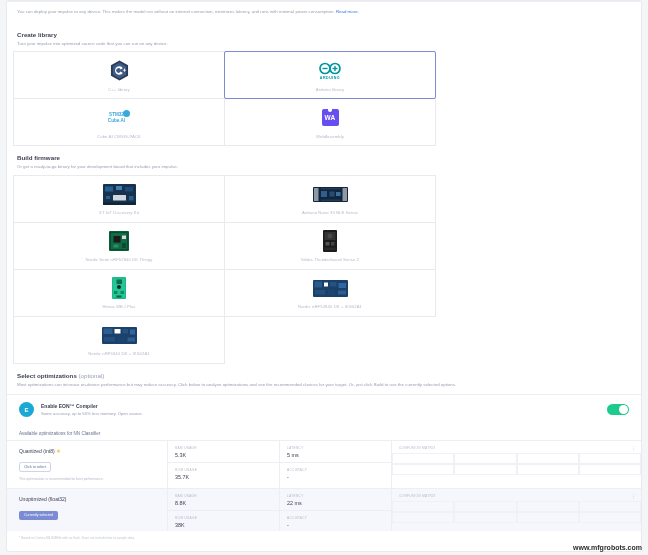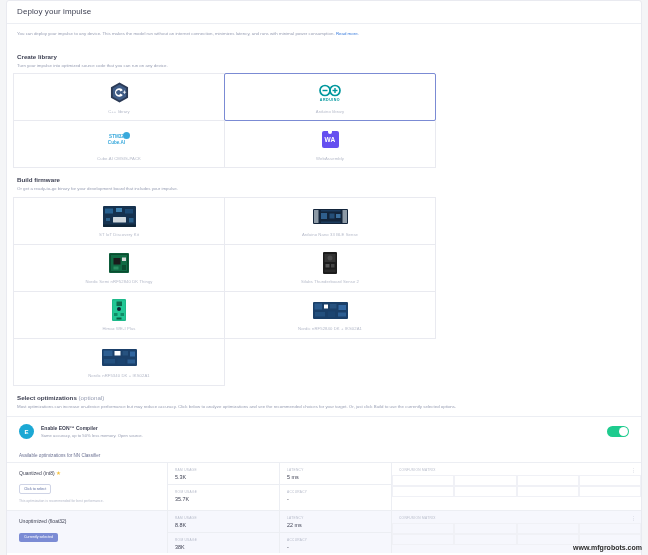--- a/index.html
+++ b/index.html
@@ -136,23 +136,20 @@
   .footnote { padding: 5px 12px 7px 12px; font-size: 3.2px; color: #c3c7d4; }
   .watermark { position:absolute; right: 6px; bottom: 4px; font-size: 7px; color:#2b2b2b; font-weight:700; }
 </style>
 </head>
 <body>
 
 <div class="page">
 
   <div class="card" style="padding-bottom:4px;">
 
-    <div class="titlebar">
-      <div class="title">Deploy your impulse</div>
-    </div>
     <div class="divider"></div>
 
     <div class="introtext">
       <span>You can deploy your impulse to any device. This makes the model run without an internet connection, minimizes latency, and runs with minimal power consumption. </span><a href="#">Read more.</a>
     </div>
 
     <div class="sect">
       <h2>Create library</h2>
       <p>Turn your impulse into optimized source code that you can run on any device.</p>
     </div>

